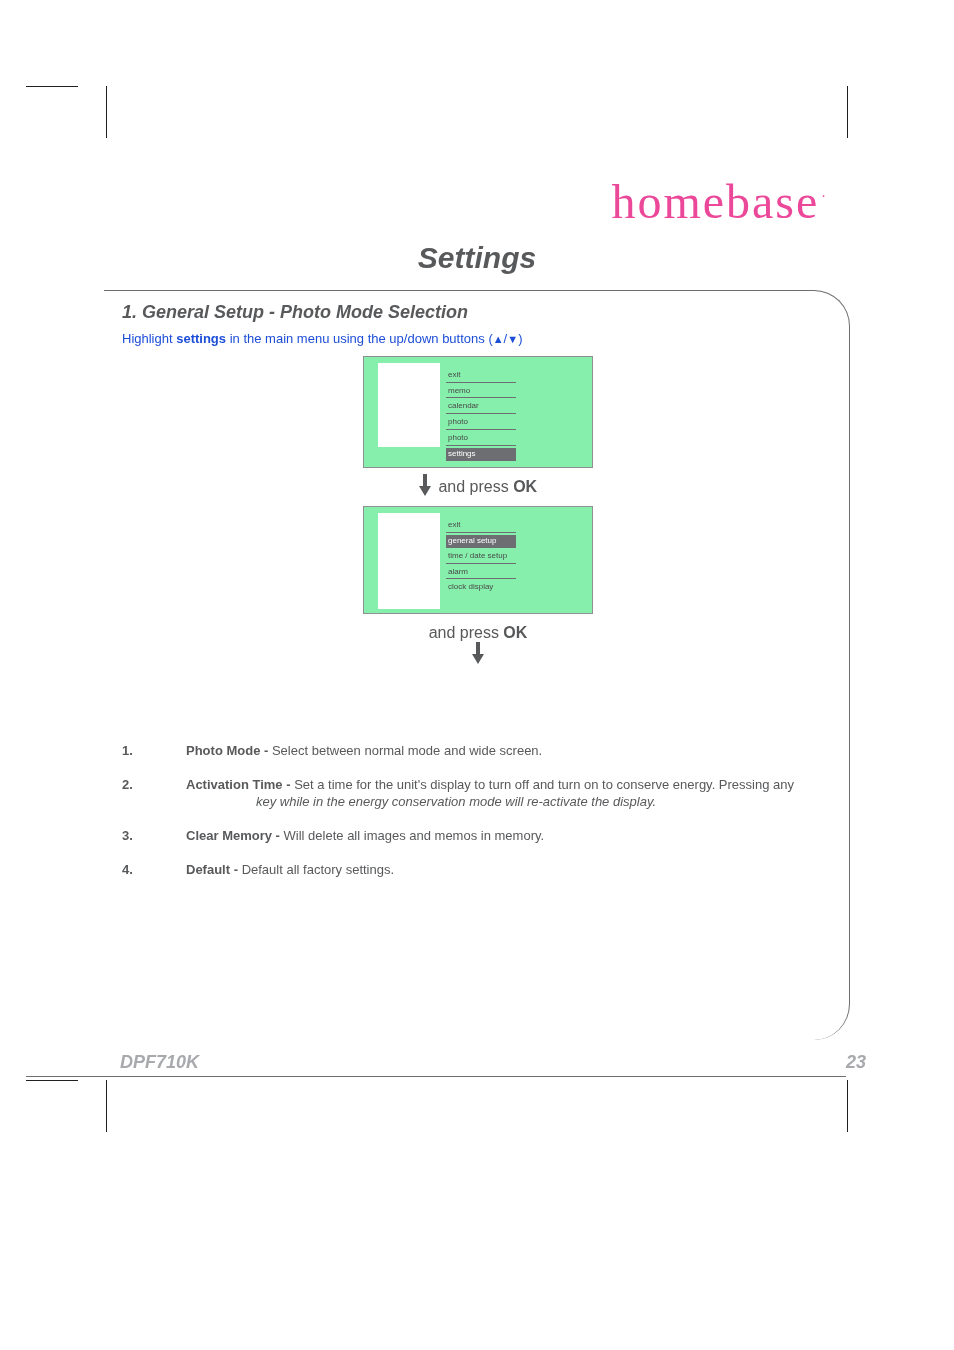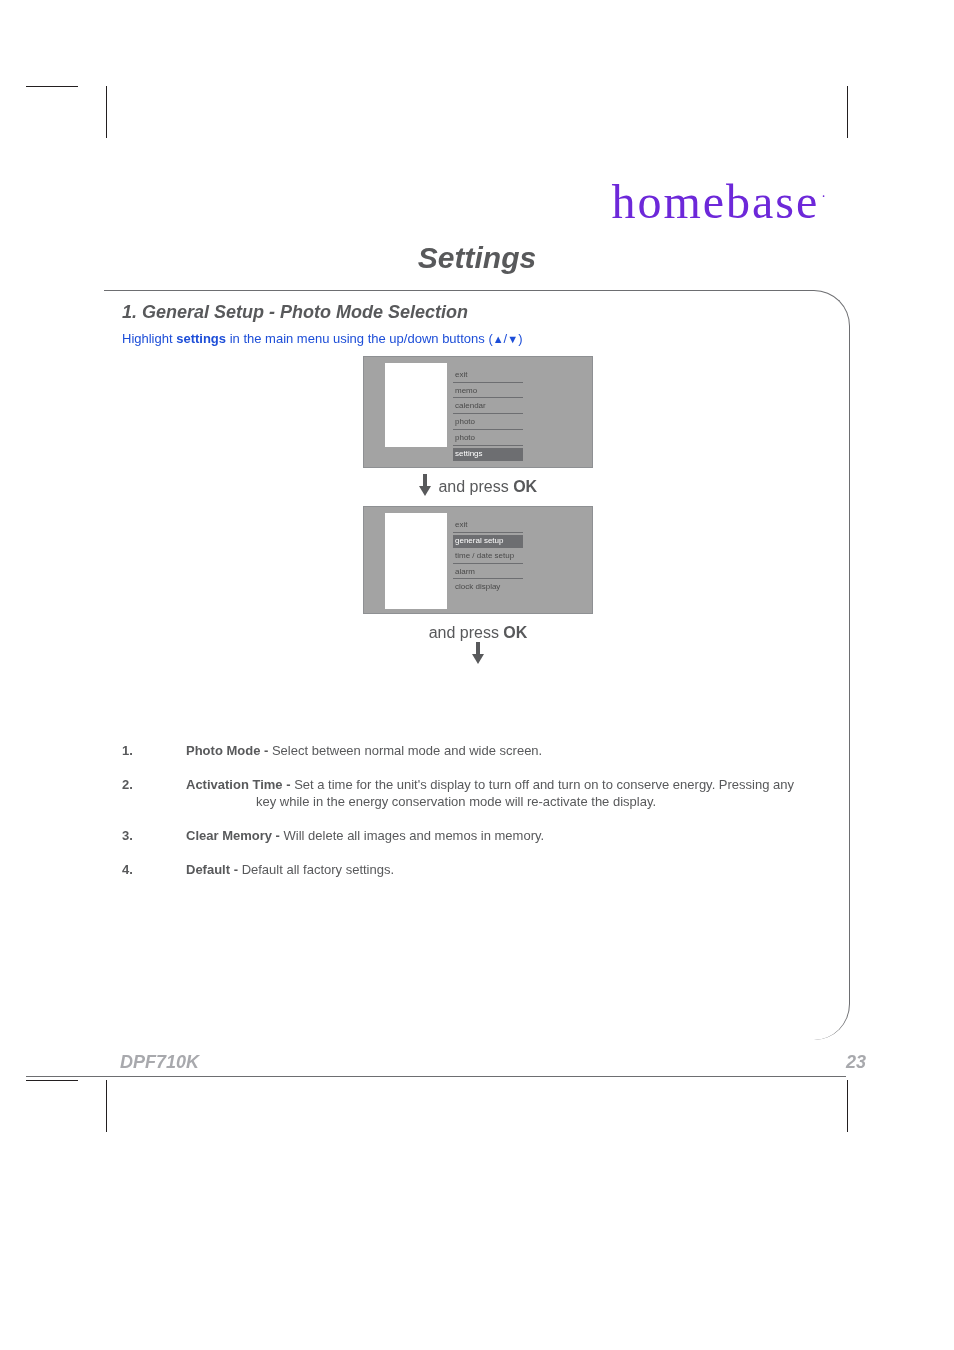--- a/index.html
+++ b/index.html
@@ -27,21 +27,21 @@
   .crop-bl-v { position: absolute; top: 1080px; left: 106px; width: 1px; height: 52px; background: #231f20; }
   .crop-br-v { position: absolute; top: 1080px; right: 106px; width: 1px; height: 52px; background: #231f20; }
 
   .logo {
     position: absolute;
     top: 170px;
     right: 126px;
     font-family: "Times New Roman", Georgia, serif;
     font-size: 48px;
     letter-spacing: 2px;
-    color: #6d28d9;
+    color: #ec4899;
   }
   .logo .light { font-weight: 300; }
   .logo .reg { font-weight: 400; }
   .logo .dot { font-size: 14px; vertical-align: super; margin-left: 2px; }
 
   .title {
     position: absolute;
     top: 238px;
     left: 0;
     width: 954px;
@@ -84,23 +84,23 @@
     font-size: 13px;
     color: #1d4ed8;
     margin: 4px 0 8px 0;
   }
   .instr b { font-weight: bold; }
   .tri { font-size: 11px; }
 
   .device {
     width: 230px;
     margin: 0 auto;
-    background: #a3a3a3;
+    background: #86efac;
     border: 1px solid #8e9093;
-    padding: 6px 6px 6px 21px;
+    padding: 6px 6px 6px 14px;
     display: flex;
     gap: 6px;
   }
   .device .photo-area {
     width: 62px;
     height: 84px;
     background: #fff;
   }
   .menu-col {
     flex: 1;
@@ -164,21 +164,21 @@
     display: flex;
     margin-bottom: 16px;
   }
   .num {
     width: 28px;
     flex: 0 0 28px;
     font-weight: bold;
   }
   .lead { font-weight: bold; padding-left: 36px; }
   .li .txt { flex: 1; }
-  .li .cont { display: block; padding-left: 106px; }
+  .li .cont { display: block; padding-left: 106px; font-style: italic; }
 
   .model-row {
     position: absolute;
     top: 1050px;
     left: 120px;
     width: 746px;
     display: flex;
     justify-content: space-between;
     font-style: italic;
     font-weight: bold;

